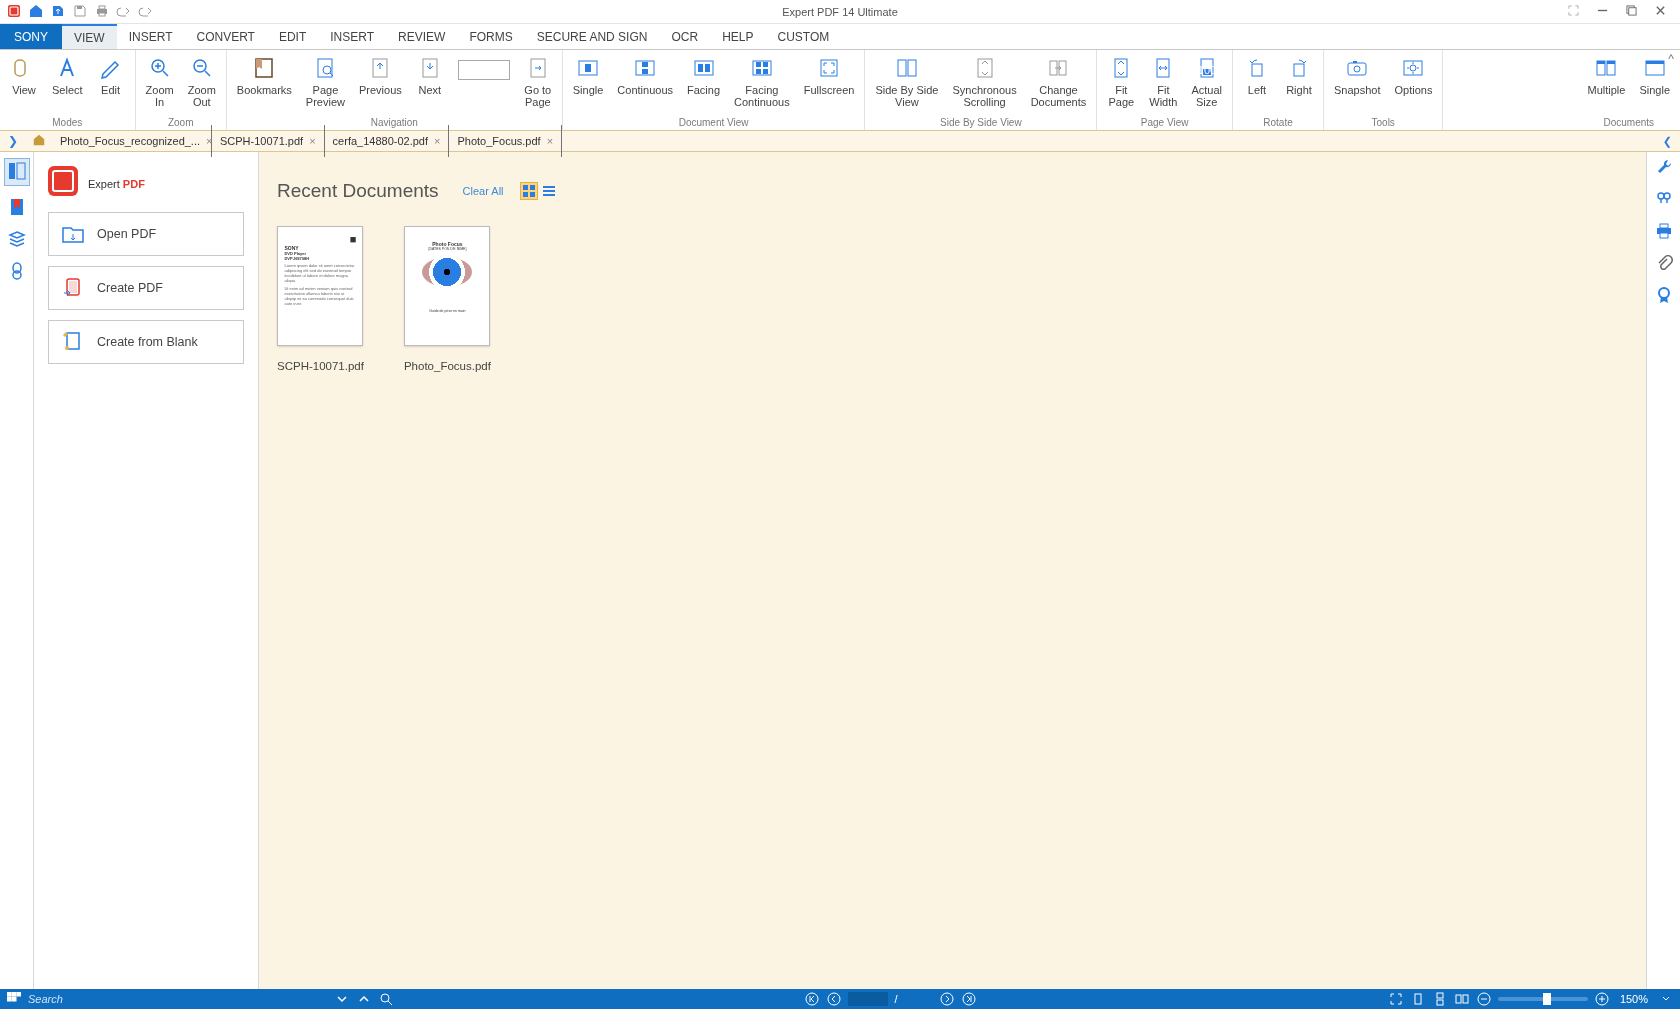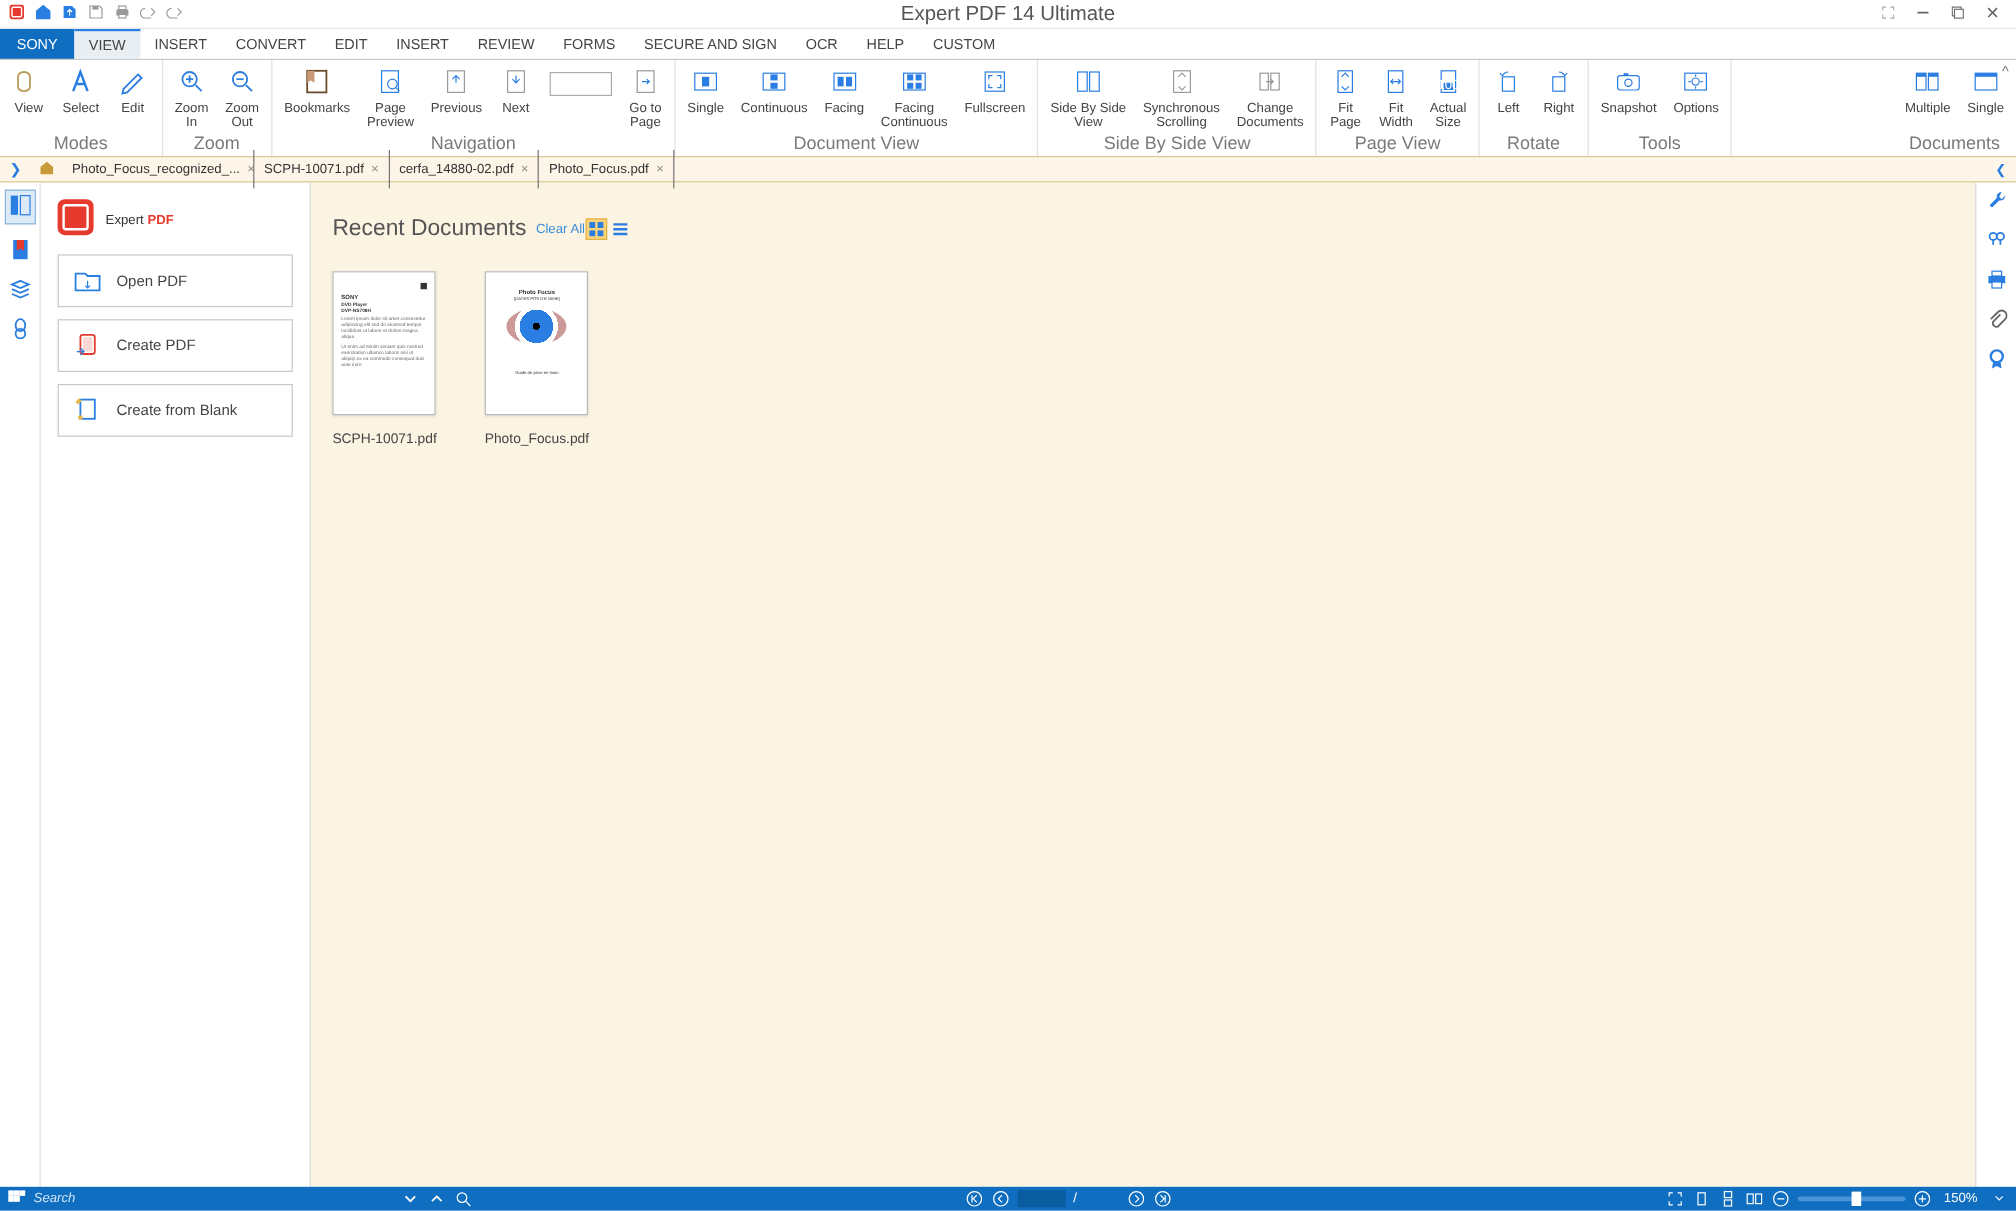--- a/index.html
+++ b/index.html
@@ -1,34 +1,34 @@
 <!DOCTYPE html>
 <html><head>
 <meta charset="utf-8">
 <style>
 *{box-sizing:border-box;margin:0;padding:0;font-family:"Segoe UI",Tahoma,Arial,sans-serif;font-size:11px;color:#333}
 body{width:1680px;height:1009px;background:#fff;overflow:hidden;display:flex;flex-direction:column}
 .titlebar{height:24px;background:#fff;display:flex;align-items:center;position:relative;border-bottom:1px solid #e5e5e5}
 .qat{display:flex;gap:6px;padding-left:6px;align-items:center}
 .qat svg{width:16px;height:16px}
-.title-text{position:absolute;left:50%;transform:translateX(-50%);font-size:17px;color:#555}
+.title-text{position:absolute;left:50%;transform:translateX(-50%);font-size:11px;color:#555}
 .win-btns{margin-left:auto;display:flex;gap:18px;padding-right:14px;align-items:center}
 .win-btns svg{width:11px;height:11px;stroke:#666}
 .menubar{height:26px;display:flex;align-items:stretch;border-bottom:1px solid #c9c9c9;background:#fff}
 .menu-item{padding:0 12px;display:flex;align-items:center;font-size:12px;color:#444;cursor:pointer}
 .menu-item.file{background:#0f6ebf;color:#fff;padding:0 14px}
 .menu-item.active{background:#e9eef2;border-top:2px solid #2a7de1;padding-top:0}
 .ribbon{height:80px;display:flex;background:#fff;position:relative}
 .rgroup{display:flex;flex-direction:column;border-right:1px solid #e2e2e2;padding:2px 4px 0}
 .rgroup .btns{display:flex;gap:2px;flex:1}
 .rbtn{display:flex;flex-direction:column;align-items:center;justify-content:flex-start;padding:2px 6px;text-align:center;min-width:40px;cursor:pointer}
 .rbtn .ic{width:28px;height:28px;display:flex;align-items:center;justify-content:center;margin-bottom:2px}
 .rbtn svg{width:24px;height:24px}
 .rbtn span{font-size:11px;line-height:12px;color:#444;white-space:pre}
-.rlabel{text-align:center;font-size:15px;color:#7a7a7a;padding:1px 0 2px}
+.rlabel{text-align:center;font-size:10px;color:#7a7a7a;padding:1px 0 2px}
 .pageinput{width:52px;height:20px;border:1px solid #aaa;margin-top:6px}
 .collapse{position:absolute;right:6px;top:2px;font-size:12px;color:#777}
 .tabstrip{height:22px;background:#fdf6e8;border-top:1px solid #d9c98e;border-bottom:1px solid #d9c98e;display:flex;align-items:center;position:relative}
 .tabstrip .expand{width:26px;text-align:center;color:#2a7de1;font-size:12px}
 .tabstrip .home-ic{width:26px;text-align:center}
 .doc-tab{display:flex;align-items:center;padding:0 8px;height:32px;border-right:1px solid #737373;max-width:160px;font-size:11px;color:#555;gap:6px}
 .doc-tab .x{color:#888;font-size:11px;margin-left:auto}
 .workarea{flex:1;display:flex;min-height:0}
 .left-rail{width:34px;background:#fff;border-right:1px solid #d8d8d8;display:flex;flex-direction:column;align-items:center;padding-top:6px;gap:12px}
 .left-rail svg{width:18px;height:18px}
@@ -40,21 +40,21 @@
 .brand .logo{width:30px;height:30px;background:#e63a2e;border-radius:6px;position:relative}
 .brand .logo::after{content:"";position:absolute;left:4px;right:4px;top:4px;bottom:4px;border:2px solid #fff;border-radius:3px}
 .brand-text{font-size:21px;color:#333}
 .brand-text b{color:#e63a2e;font-weight:600}
 .side-btn{display:flex;align-items:center;gap:12px;border:1px solid #c9c9c9;height:44px;padding:0 12px;margin-bottom:10px;cursor:pointer;background:#fff}
 .side-btn svg{width:24px;height:24px}
 .side-btn span{font-size:12.5px;color:#444}
 .home-main{flex:1;padding:16px 18px}
 .crumb{display:flex;align-items:center;gap:8px;color:#1670c7;font-size:16px}
 .crumb svg{width:18px;height:18px;fill:#1670c7}
-.recent-hdr{display:flex;align-items:center;margin-top:12px}
+.recent-hdr{display:flex;align-items:center;gap:16px;margin-top:12px}
 .recent-hdr h2{font-size:19px;font-weight:400;color:#555}
 .clear{color:#3a8bd8;font-size:11px;cursor:pointer;margin-left:8px}
 .viewtoggle{display:flex;gap:2px}
 .viewtoggle .vt{width:18px;height:18px;display:flex;align-items:center;justify-content:center;border:1px solid transparent}
 .viewtoggle .vt.active{background:#ffd37a;border-color:#e0b24a}
 .thumbs{display:flex;gap:40px;margin-top:24px}
 .thumb{display:flex;flex-direction:column;align-items:center;gap:14px}
 .page{width:86px;height:120px;background:#fff;border:1px solid #bbb;box-shadow:0 1px 2px rgba(0,0,0,.15);padding:6px;font-size:4px;color:#666;overflow:hidden}
 .thumb-label{font-size:11.5px;color:#444}
 .eye{width:50px;height:30px;margin:6px auto 4px;background:radial-gradient(circle at 50% 50%,#000 0 3px,#2a7de1 3px 14px,#fff 14px 18px,#c99 18px);border-radius:50%}

